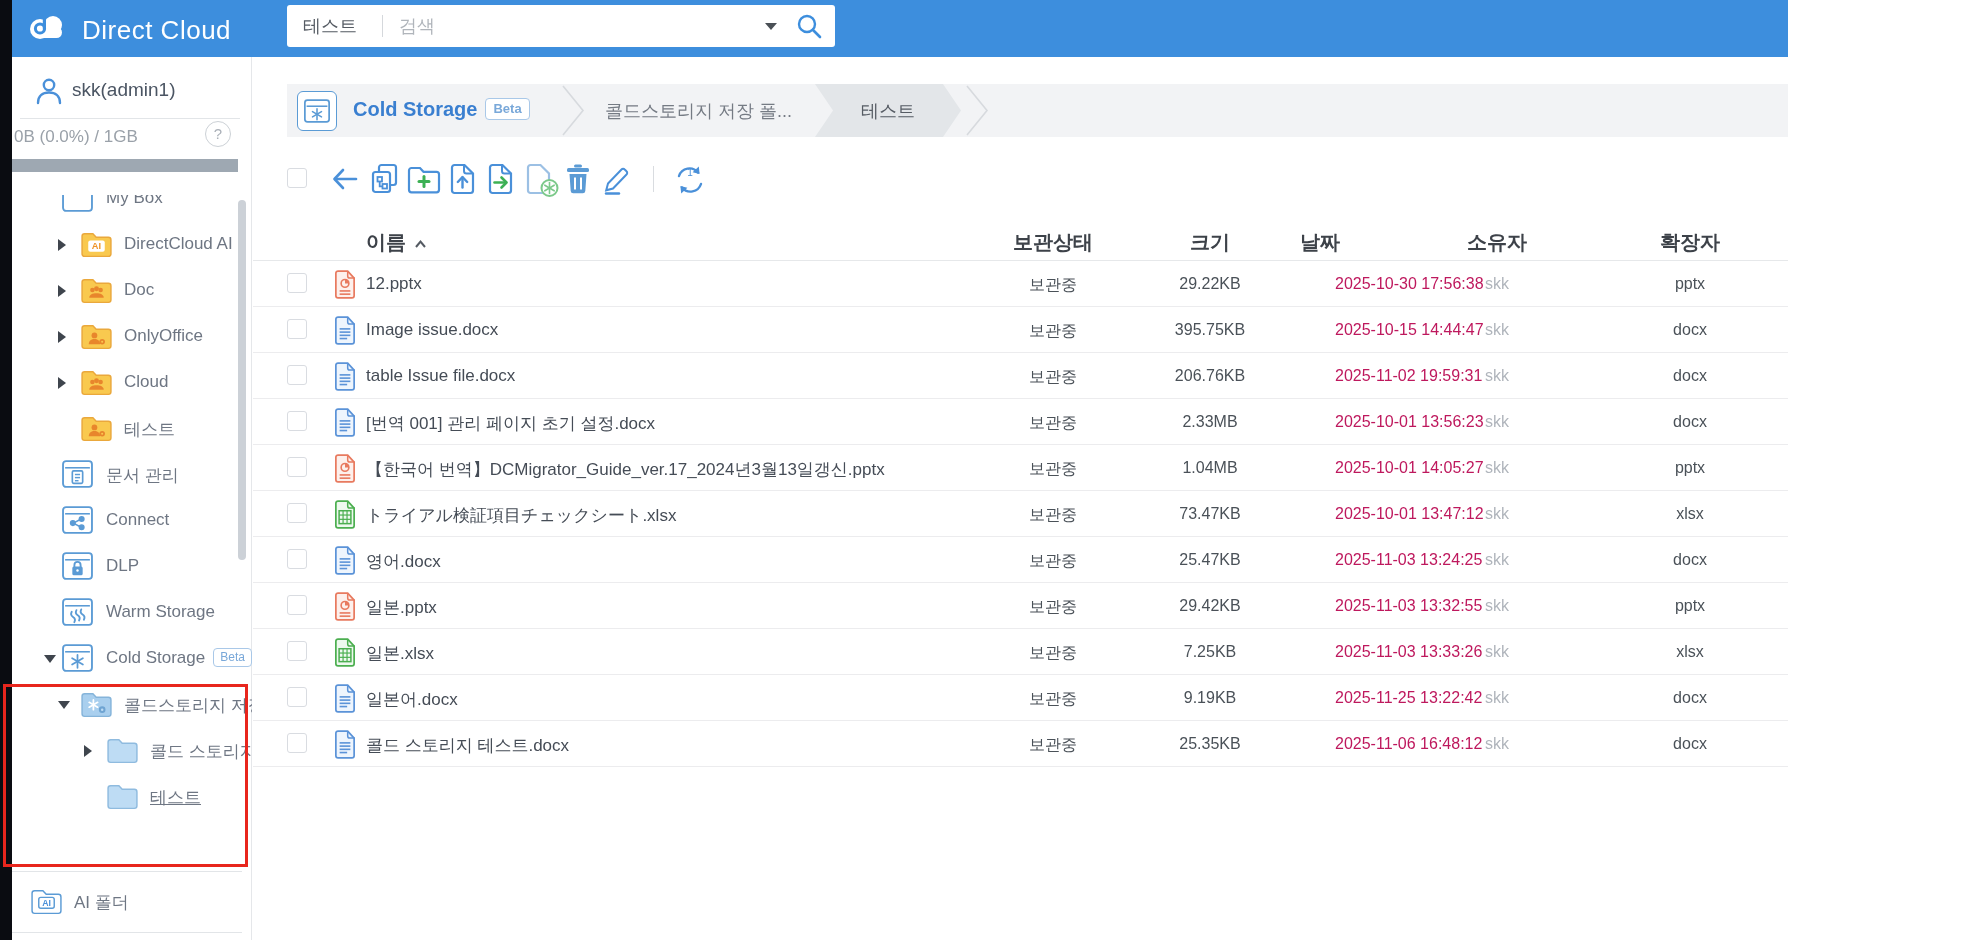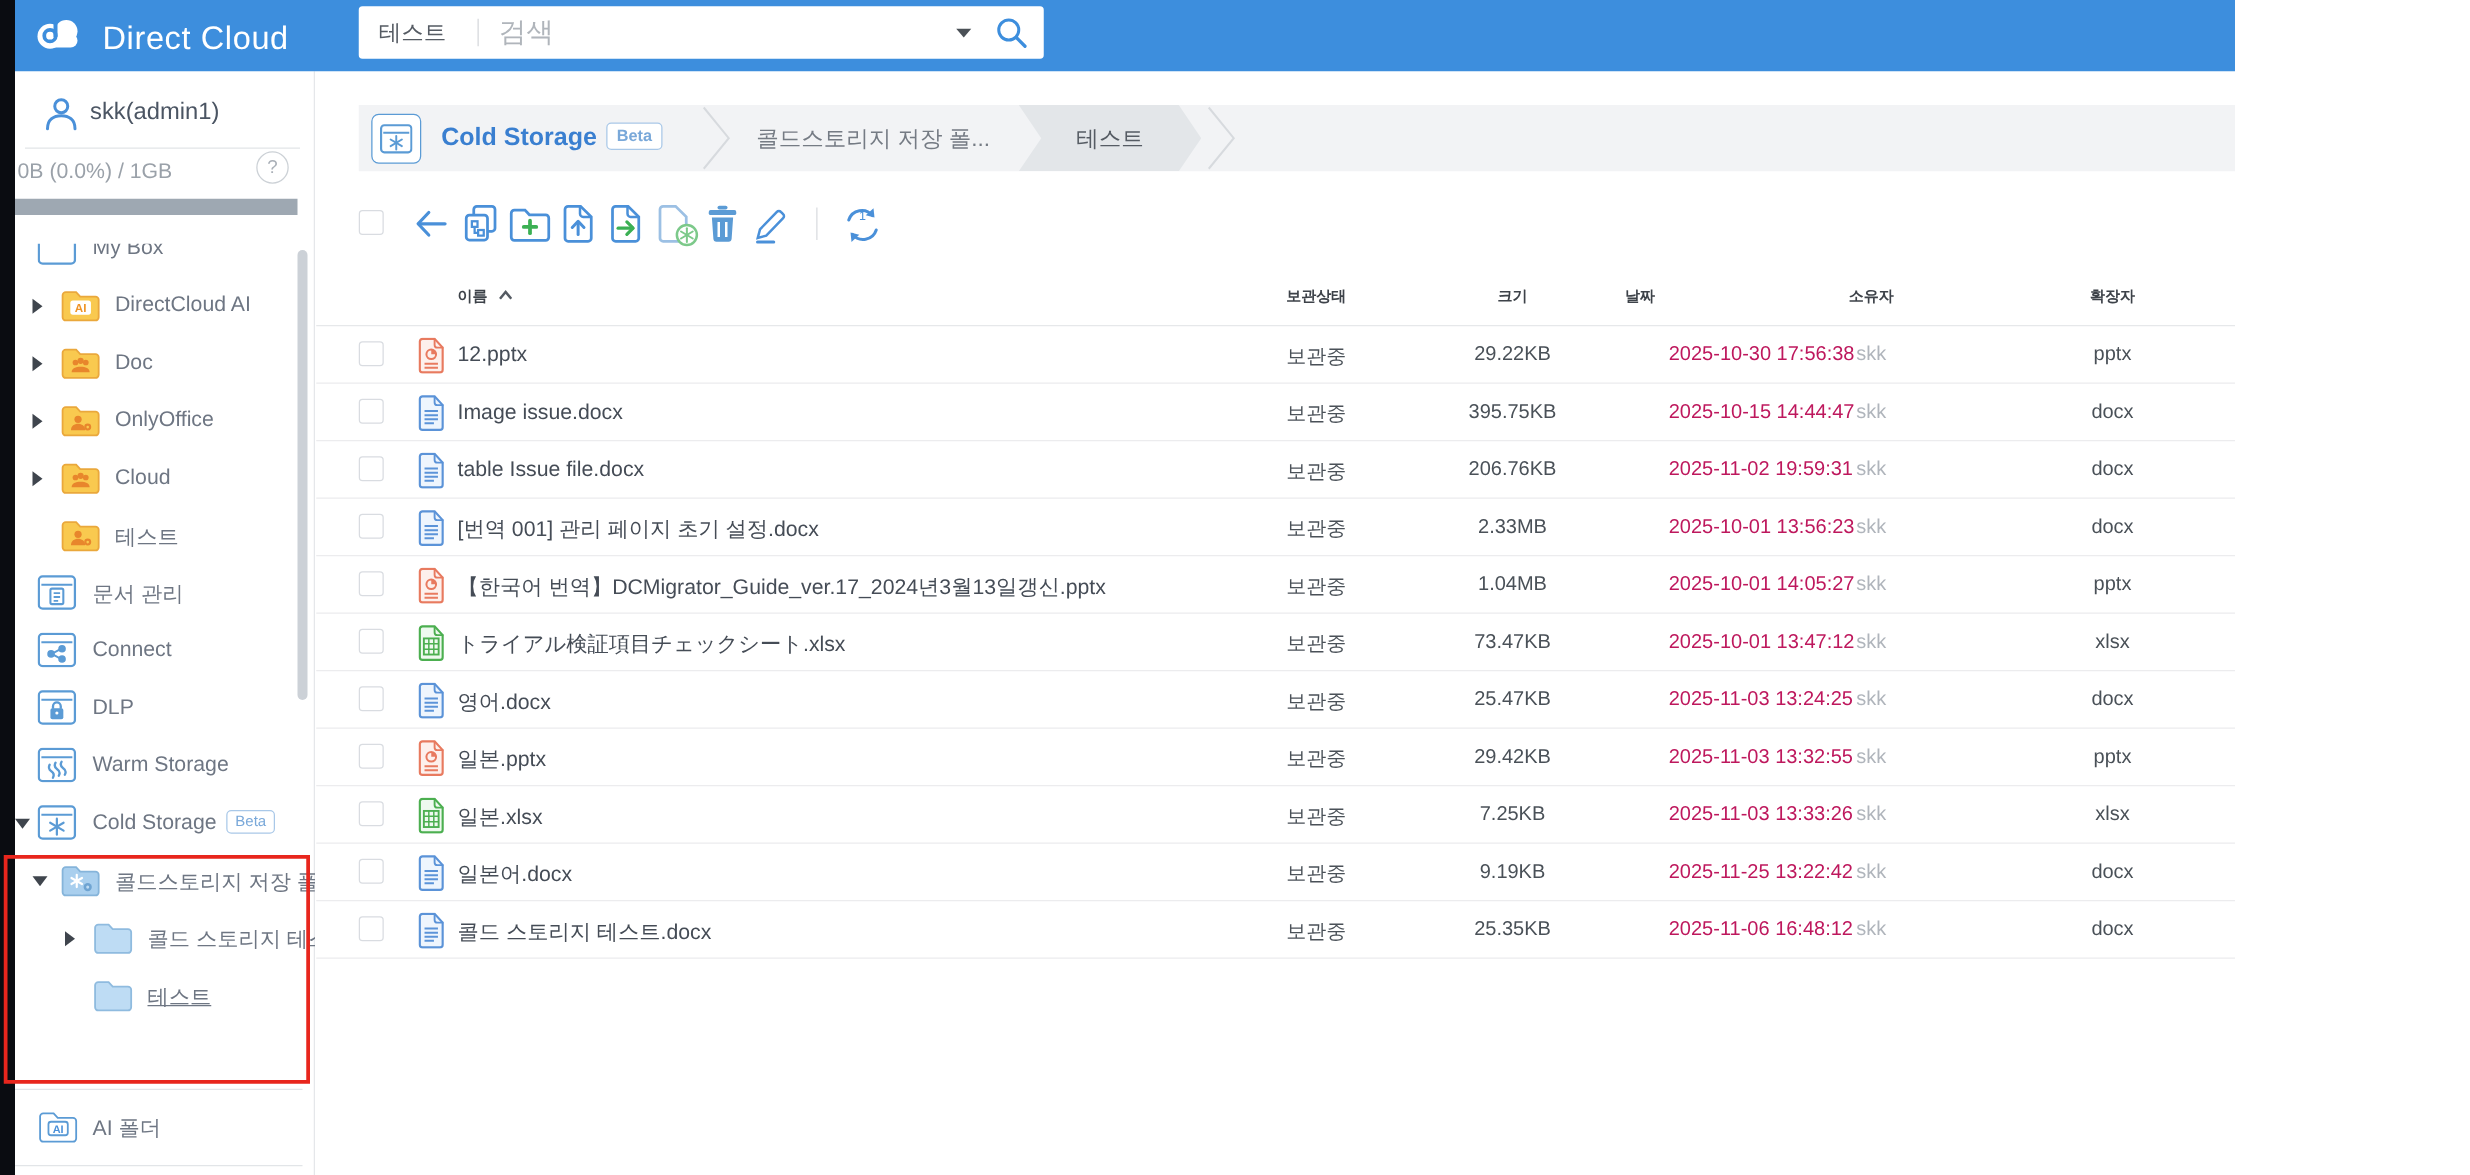--- a/index.html
+++ b/index.html
@@ -9,36 +9,36 @@
   
   .left-strip { position:absolute; left:0; top:0; width:12px; height:940px; background:#0a0c11; z-index:5; }
 
   
   .topbar { position:absolute; left:12px; top:0; width:1964px; height:57px; background:#3d8edd; z-index:4; }
   .logo { position:absolute; left:14px; top:12px; display:flex; align-items:center; gap:10px; }
   .logo-text { color:#fff; font-size:26px; font-weight:400; letter-spacing:0.5px; }
   .searchbox { position:absolute; left:275px; top:5px; width:548px; height:42px; background:#fff; border-radius:3px; display:flex; align-items:center; }
   .search-scope { position:absolute; left:16px; font-size:18px; color:#555b63; }
   .search-divider { position:absolute; left:95px; top:10px; width:1px; height:22px; background:#d5d8dc; }
-  .search-input { position:absolute; left:112px; top:4px; width:350px; height:34px; border:none; outline:none; font-size:22px; color:#555; font-family:inherit; }
+  .search-input { position:absolute; left:112px; top:4px; width:350px; height:34px; border:none; outline:none; font-size:18px; color:#555; font-family:inherit; }
   .search-input::placeholder { color:#b0b5bb; }
   .search-caret { position:absolute; left:478px; top:18px; width:0; height:0; border-left:6px solid transparent; border-right:6px solid transparent; border-top:7px solid #4a5056; }
   .search-mag { position:absolute; left:508px; top:7px; }
 
   
   .sidebar { position:absolute; left:12px; top:57px; width:240px; height:883px; background:#fff; border-right:1px solid #e5e7ea; z-index:3; }
   .user-row { position:absolute; left:0; top:18px; height:36px; display:flex; align-items:center; }
   .user-icon { position:absolute; left:21px; top:0; }
   .user-name { position:absolute; left:60px; top:4px; font-size:19px; color:#4b5563; white-space:nowrap; }
   .sb-div1 { position:absolute; left:8px; top:61px; width:220px; height:1px; background:#e2e5e8; }
   .storage-text { position:absolute; left:2px; top:70px; font-size:17px; color:#9aa1a9; white-space:nowrap; }
   .help-circle { position:absolute; left:193px; top:64px; width:26px; height:26px; border:1.5px solid #ccd1d6; border-radius:50%; color:#aab0b8; font-size:15px; text-align:center; line-height:23px; }
   .progress { position:absolute; left:0; top:102px; width:226px; height:13px; background:#9ea8b2; }
   .tree-clip { position:absolute; left:0; top:138px; width:240px; height:670px; overflow:hidden; }
-  .tree-inner { margin-top:-20px; }
+  .tree-inner { margin-top:-20px;margin-left:32px; }
   .tree-row { position:relative; height:46px; width:240px; white-space:nowrap; overflow:hidden; cursor:pointer; }
   .tree-row .arrow { position:absolute; top:18px; width:0; height:0; }
   .arrow-right { border-top:6px solid transparent; border-bottom:6px solid transparent; border-left:8px solid #3f454d; }
   .arrow-down { border-left:6px solid transparent; border-right:6px solid transparent; border-top:8px solid #3f454d; margin-top:2px; }
   .tree-row .t-icon { position:absolute; top:9px; }
   .tree-row .t-label { position:absolute; top:13px; font-size:17px; color:#6e7683; }
   .tree-row .t-label.selected { text-decoration:underline; }
   .beta-badge { display:inline-block; margin-left:8px; padding:1px 6px 2px; border:1px solid #a9c8e8; border-radius:4px; color:#79a8d9; font-size:12px; vertical-align:2px; background:#fff; }
   .sb-div2 { position:absolute; left:0; top:814px; width:230px; height:1px; background:#e2e5e8; }
   .ai-row { position:absolute; left:0; top:821px; height:46px; width:240px; cursor:pointer; }
@@ -61,21 +61,21 @@
   .collapse-card { position:absolute; left:1668px; top:31px; width:55px; height:60px; background:#fff; border-left:1px solid #e3e3e3; border-bottom:1px solid #e3e3e3; display:flex; align-items:center; justify-content:center; cursor:pointer; }
   .right-gutter { position:absolute; left:1710px; top:91px; width:13px; height:792px; border-left:1px solid #ededed; }
 
   .toolbar { position:absolute; left:0; top:99px; width:1723px; height:46px; }
   .cbx { width:20px; height:20px; background:#fff; border:1px solid #d9dce1; border-radius:3px; display:inline-block; }
   .tb-check { position:absolute; left:34px; top:12px; }
   .tb-icon { position:absolute; top:5px; cursor:pointer; }
   .tb-sep { position:absolute; left:400px; top:10px; width:1px; height:26px; background:#d9dce0; }
   .grid-btn { position:absolute; left:1675px; top:101px; width:44px; height:42px; background:#fff; border:1px solid #e3e5e8; border-radius:8px; display:flex; align-items:center; justify-content:center; cursor:pointer; }
 
-  .thead { position:absolute; left:0; top:158px; width:1710px; height:46px; border-bottom:1px solid #e6e8ea; font-size:12px; font-weight:bold; color:#3d4249; }
+  .thead { position:absolute; left:0; top:158px; width:1710px; height:46px; border-bottom:1px solid #e6e8ea; font-size:20px; font-weight:bold; color:#3d4249; }
   .thead .h-name { position:absolute; left:113px; top:14px; }
   .sort-caret { display:inline-block; margin-left:8px; }
   .hc { position:absolute; top:14px; transform:translateX(-50%); }
   .h-status { left:800px; } .h-size { left:957px; } .h-owner { left:1244px; } .h-ext { left:1437px;text-align:right; }
   .h-date { position:absolute; left:1047px; top:14px; }
 
   .tbody { position:absolute; left:0; top:204px; width:1723px; }
   .trow { position:relative; height:46px; width:1710px; border-bottom:1px solid #ececee; }
   .trow .r-check { position:absolute; left:34px; top:12px; }
   .trow .r-icon { position:absolute; left:80px; top:9px; }

